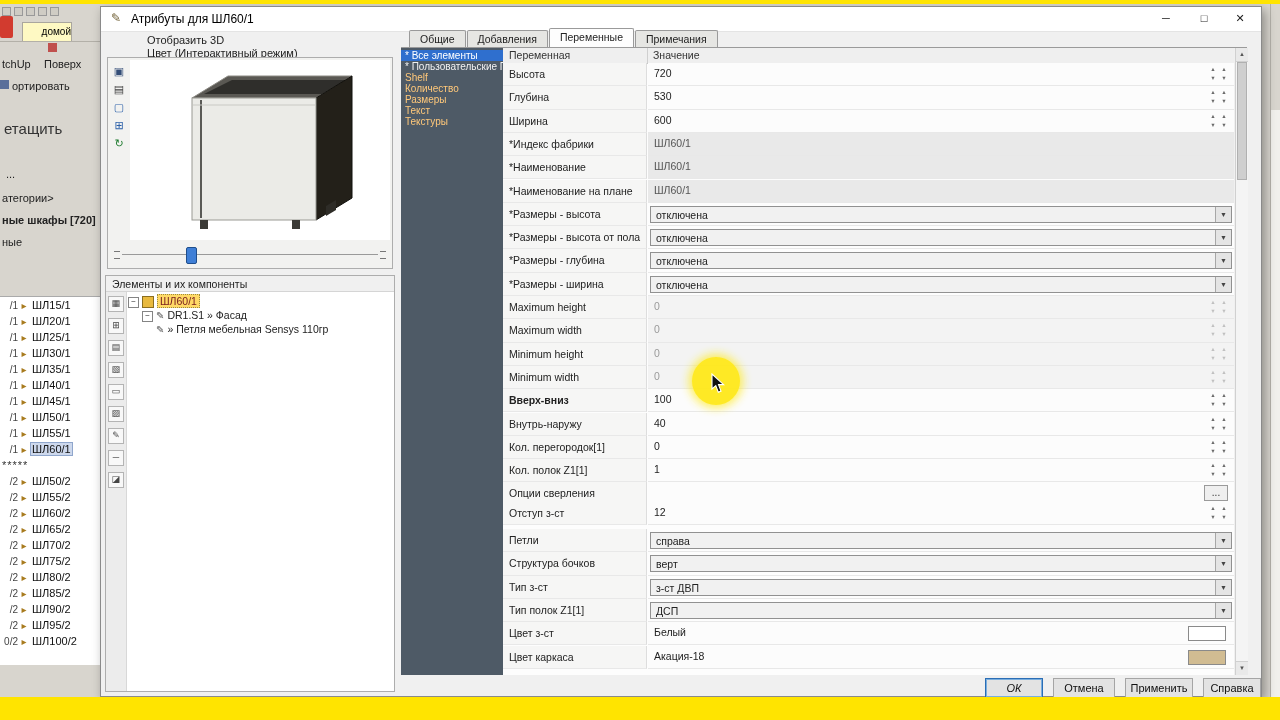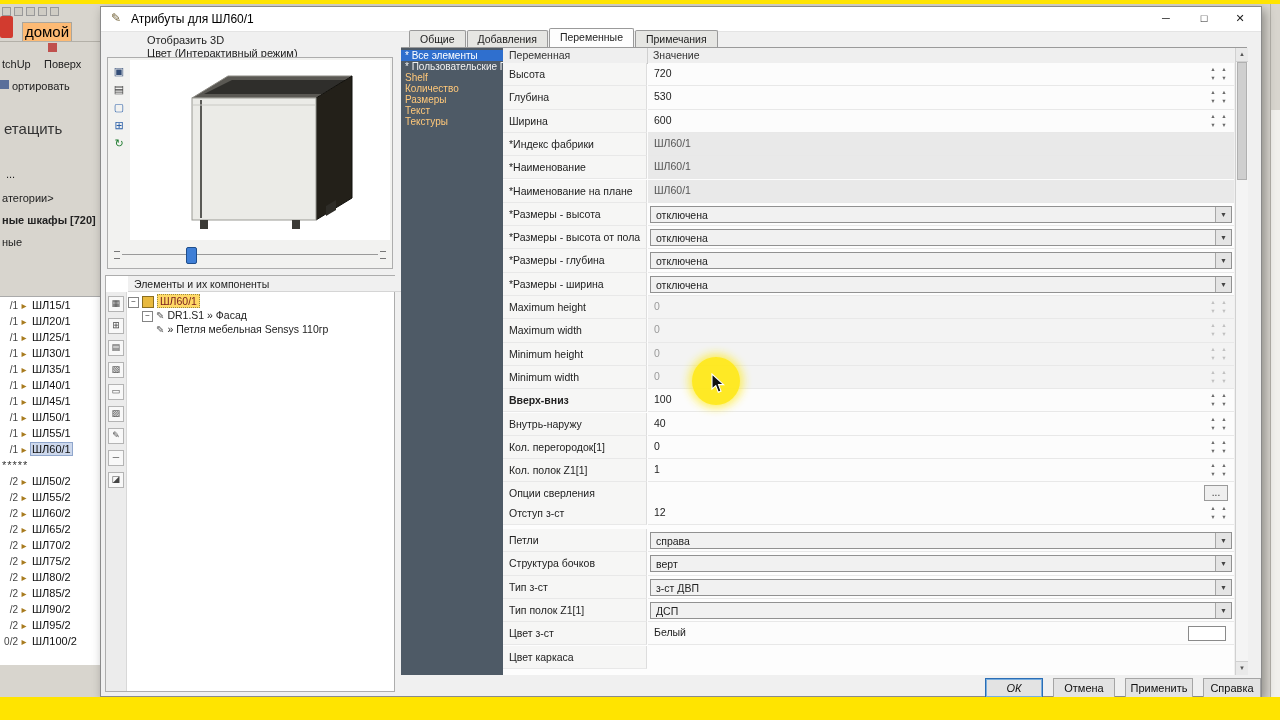--- a/index.html
+++ b/index.html
@@ -7,22 +7,22 @@
          background:#d8d5ce;font-family:"Liberation Sans",sans-serif;
          -webkit-font-smoothing:antialiased;}
   .ybar{position:absolute;left:0;width:1280px;background:#ffe400;z-index:40;}
   .ybar.top{top:0;height:4px;}
   .ybar.bottom{top:697px;height:23px;}
 
   
   .bg-frag{position:absolute;color:#222;font-size:11px;white-space:nowrap;}
   .bg-mini{position:absolute;width:7px;height:7px;border:1px solid #999;background:#cfccc4;}
   .bg-logo{position:absolute;left:0;top:16px;width:13px;height:22px;background:#d23b2f;border-radius:2px;}
-  .bg-hometab{position:absolute;left:22px;top:22px;width:48px;height:18px;background:#fdba74;
-              border:1px solid #a9a69e;border-bottom:none;font-size:15px;text-align:center;line-height:18px;}
+  .bg-hometab{position:absolute;left:22px;top:22px;width:48px;height:18px;background:#fef9c3;
+              border:1px solid #a9a69e;border-bottom:none;font-size:10px;text-align:right;line-height:18px;}
   .bg-sep{position:absolute;left:0;top:41px;width:100px;height:1px;background:#b3b0a8;}
   .bg-sq{position:absolute;width:9px;height:9px;}
   .bg-listpanel{position:absolute;left:0;top:296px;width:100px;height:368px;background:#fff;border-top:1px solid #aaa;}
   .bg-row{position:relative;height:16px;line-height:16px;font-size:11px;color:#111;white-space:nowrap;}
   .bg-prefix{display:inline-block;width:18px;color:#444;font-size:10px;text-align:right;}
   .bg-arrow{display:inline-block;width:12px;color:#a87b1e;font-size:10px;text-align:center;}
   .bg-label{padding:0 2px;}
   .bg-row.selected .bg-label{background:#cdd8ec;border:1px solid #8fa6cc;padding:0 1px;}
   .bg-row.divider{color:#333;padding-left:2px;letter-spacing:1px;}
   .rightstrip{position:absolute;left:1270px;top:4px;width:1px;height:693px;background:#b5b2aa;}
@@ -42,21 +42,21 @@
   .colorbox{position:absolute;left:6px;top:50px;width:286px;height:212px;border:1px solid #adadad;background:#f2f2f0;box-sizing:border-box;}
   .ptools{position:absolute;left:1px;top:3px;width:20px;}
   .ptool{width:16px;height:16px;margin:2px auto;text-align:center;line-height:16px;font-size:11px;}
   .preview{position:absolute;left:22px;top:2px;width:260px;height:180px;background:#fff;overflow:hidden;}
   .slider{position:absolute;left:6px;top:188px;width:272px;height:18px;}
   .slider .track{position:absolute;left:8px;top:8px;width:256px;height:1px;background:#9a9a9a;}
   .slider .tick{position:absolute;top:5px;width:6px;height:6px;border-top:1px solid #777;border-bottom:1px solid #777;}
   .slider .thumb{position:absolute;left:72px;top:1px;width:9px;height:15px;background:#3f7fd6;border:1px solid #1f4e8c;border-radius:2px;}
   .comp-panel{position:absolute;left:4px;top:268px;width:290px;height:417px;border:1px solid #adadad;background:#fff;box-sizing:border-box;}
   .comp-header{position:absolute;left:0;top:0;width:100%;height:16px;background:#f0f0f0;border-bottom:1px solid #d5d5d5;
-               font-size:10.5px;color:#222;line-height:16px;padding-left:6px;box-sizing:border-box;margin-left:22px;}
+               font-size:10.5px;color:#222;line-height:16px;padding-left:6px;box-sizing:border-box;}
   .comp-tools{position:absolute;left:0;top:16px;width:20px;height:399px;background:#ececec;border-right:1px solid #d8d8d8;}
   .ctool{width:14px;height:14px;margin:4px auto 6px auto;border:1px solid #b4b4b4;background:#f8f8f8;
          text-align:center;line-height:13px;font-size:9px;color:#444;}
   .tree{position:absolute;left:22px;top:18px;right:2px;}
   .tree-row{position:relative;height:14px;line-height:14px;font-size:10.5px;color:#222;white-space:nowrap;}
   .expander{display:inline-block;width:9px;height:9px;border:1px solid #848484;background:#fff;
             font-size:8px;line-height:7px;text-align:center;vertical-align:middle;margin-right:3px;color:#333;}
   .cube{display:inline-block;width:10px;height:10px;background:#e8b93e;border:1px solid #8a6d1f;vertical-align:middle;margin-right:3px;}
   .pencil{display:inline-block;font-size:10px;color:#555;margin-right:3px;vertical-align:middle;}
   .tree-row .sel-label{background:#ffd966;border:1px dotted #9a8a40;color:#7a2020;padding:0 2px;}
@@ -545,20 +545,24 @@
           </div>
           <div class="grow" style="top: 574.2px;">
             <div class="rname">Цвет з-ст</div>
             <div class="vcell t-color">
               <span class="vtext">Белый</span>
               <span class="swatch" style="background: rgb(255, 255, 255);"></span>
             </div>
           </div>
           <div class="grow" style="top: 597.5px;">
             <div class="rname">Цвет каркаса</div>
+            <div class="vcell t-color">
+              <span class="vtext">Акация-18</span>
+              <span class="swatch" style="background: rgb(209, 188, 146);"></span>
+            </div>
           </div>
         </div>
     </div>
 
     <div class="gsb">
       <div class="arr up">▲</div>
       <div class="thumb"></div>
       <div class="arr dn">▼</div>
     </div>
 

